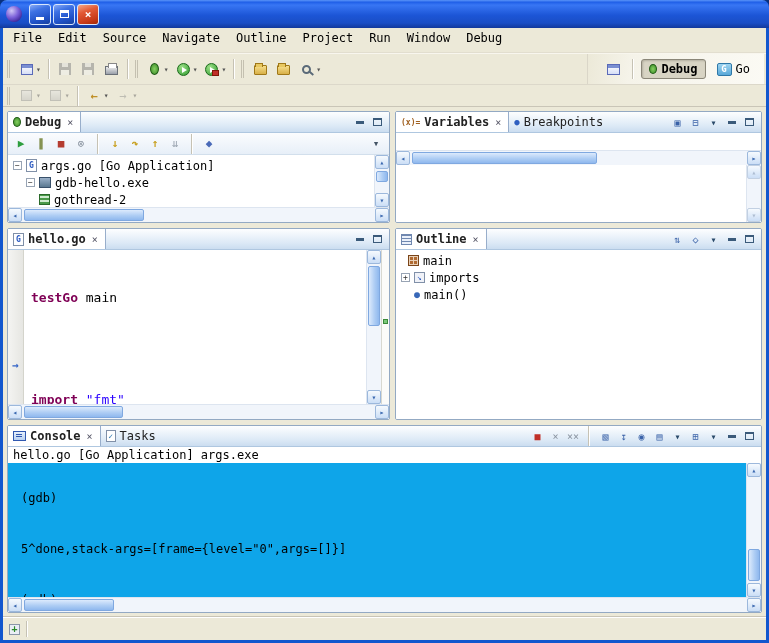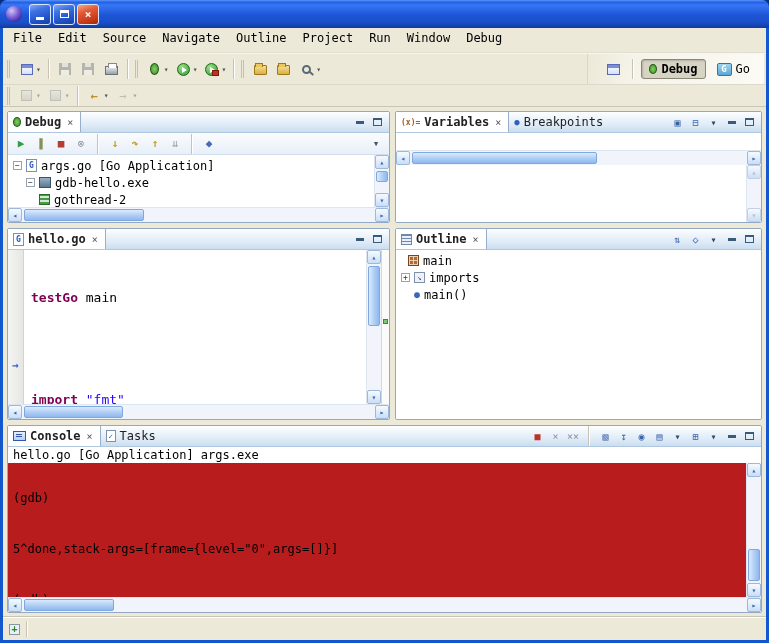--- a/index.html
+++ b/index.html
@@ -120,21 +120,21 @@
   .codearea{flex:1;min-width:0;background:#fff;padding:5px 0 0 7px;font-size:13px;line-height:17px;white-space:pre;overflow:hidden}
   .cline{height:17px}
   .kw{color:#7F0055;font-weight:bold}
   .str{color:#2A00FF}
   .ruler{flex:none;width:8px;background:#FBFBF9;border-left:1px solid #D8D8D0;position:relative}
   .ruler .mark{position:absolute;left:1px;right:1px;height:5px;top:45%;background:#7AC87A;border:1px solid #3A8A3A}
 
   
   .cdesc{flex:none;height:16px;background:#fff;padding:1px 5px;white-space:nowrap;overflow:hidden}
   .cbody{flex:1;min-height:0;display:flex}
-  .cout{flex:1;min-width:0;background:#b91c1c;padding-left:5px;font-size:12px;line-height:17px;white-space:pre;overflow:hidden}
+  .cout{flex:1;min-width:0;background:#0ea5e9;padding-left:13px;font-size:12px;line-height:17px;white-space:pre;overflow:hidden}
   .cout .first{margin-top:-7px}
 
   
   .persp{margin-left:auto;height:100%;display:flex;align-items:center;gap:3px;padding:0 6px 0 14px;
     background:linear-gradient(100deg,#ECE9D8 0%,#F5F3E9 25%,#FBFAF4 100%);border-left:1px solid #DAD6C8}
   .pbtn{display:flex;align-items:center;gap:4px;padding:2px 7px;border-radius:3px;border:1px solid transparent}
   .pbtn.active{background:#D8D4C4;border-color:#8A8678;box-shadow:inset 1px 1px 2px #B4B0A0;font-weight:bold}
 
   
   .statusbar{flex:none;height:23px;display:flex;align-items:center;gap:6px;padding:0 6px;background:#ECE9D8;border-top:1px solid #FFF;box-shadow:0 -1px 0 #C8C4B6}

